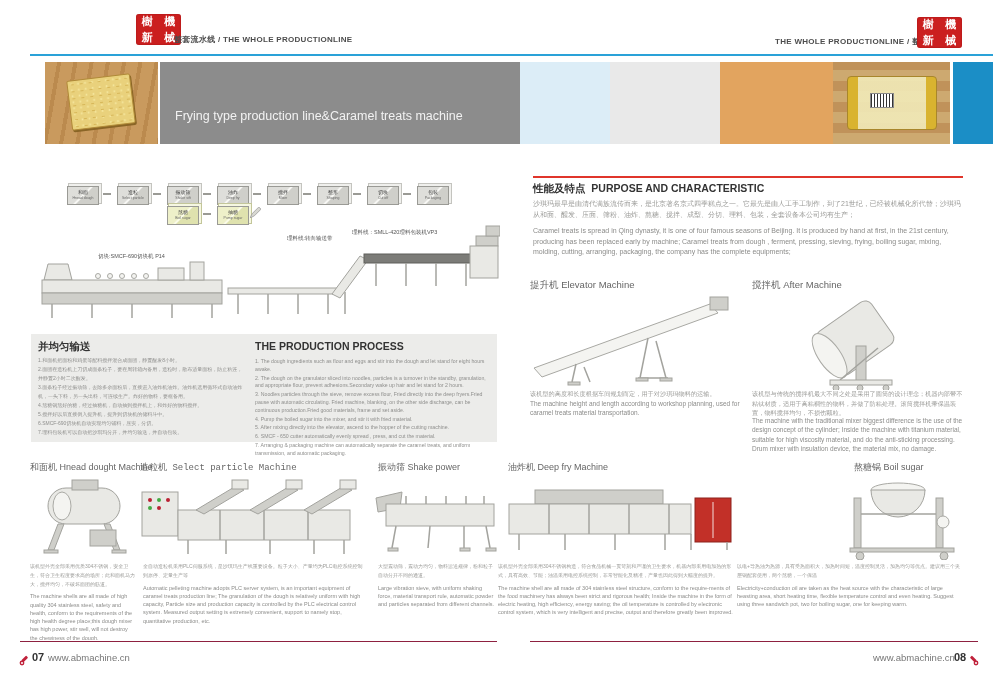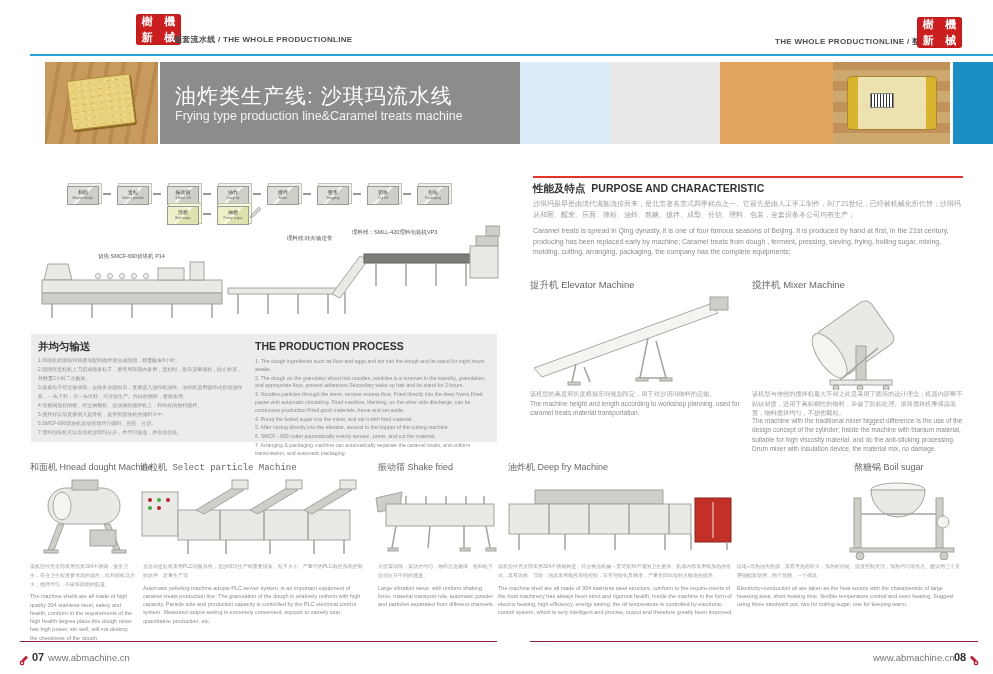--- a/index.html
+++ b/index.html
@@ -109,21 +109,20 @@
     <span>機</span>
     <span>新</span>
     <span>械</span>
   </div>
   <div class="abs blueline"></div>
 
   <div class="abs banner-block" id="photo1">
     <div class="treat"></div>
   </div>
   <div class="abs banner-block" id="banner-gray">
-    <div class="banner-title-zh">油炸类生产线: 沙琪玛流水线</div>
     <div class="banner-title-en">Frying type production line&amp;Caramel treats machine</div>
   </div>
   <div class="abs banner-block" id="block-lblue"></div>
   <div class="abs banner-block" id="block-lgray"></div>
   <div class="abs banner-block" id="photo2"></div>
   <div class="abs banner-block" id="photo3">
     <div class="package">
       <div class="barcode"></div>
     </div>
   </div>
@@ -272,41 +271,41 @@
           <line x1="56" y1="75" x2="62" y2="90"></line>
         </g>
       <rect x="108" y="86" width="12" height="3" class="f2"></rect>
         <rect x="132" y="86" width="12" height="3" class="f2"></rect>
       <rect x="40" y="90" width="12" height="3" class="f2"></rect>
     </svg>
   </div>
   <div class="mach-zh" style="left:530px;top:389px;width:218px;">该机型的高度和长度根据车间规划而定，用于对沙琪玛物料的运输。</div>
   <div class="mach-en" style="left:530px;top:399px;width:215px;">The machine height and length according to workshop planning, used for caramel treats material transportation.</div>
 
-  <div class="mach-name" style="left:752px;top:279px;">搅拌机 Mixer Machine</div>
+  <div class="mach-name" style="left:752px;top:279px;">搅拌机 After Machine</div>
   <div class="abs" style="left:770px;top:290px;">
     <svg width="185" height="100" viewBox="0 0 185 100">
       <g transform="rotate(-35 85 48)">
         <rect x="52" y="22" width="66" height="52" rx="8" class="f1"></rect>
         <ellipse cx="54" cy="48" rx="11" ry="26" class="f3"></ellipse>
       </g>
       <rect x="86" y="56" width="10" height="36" class="f2"></rect>
       <line x1="70" y1="90" x2="108" y2="58" class="leg"></line>
       <rect x="60" y="90" width="62" height="5" class="f1"></rect>
       <circle cx="66" cy="98" r="3" class="f2"></circle>
         <circle cx="90" cy="98" r="3" class="f2"></circle>
         <circle cx="116" cy="98" r="3" class="f2"></circle>
     </svg>
   </div>
   <div class="mach-zh" style="left:752px;top:389px;width:212px;">该机型与传统的搅拌机最大不同之处是采用了圆筒的设计理念；机器内部带不粘钛材质，适用于高粘稠性的物料，并做了防粘处理。滚筒搅拌机带保温装置，物料搅拌均匀，不损伤颗粒。</div>
   <div class="mach-en" style="left:752px;top:416px;width:212px;">The machine with the traditional mixer biggest difference is the use of the design concept of the cylinder; Inside the machine with titanium material, suitable for high viscosity material, and do the anti-sticking processing. Drum mixer with insulation device, the material mix, no damage.</div>
 
   <div class="mach-name" style="left:30px;top:461px;font-size:9px;">和面机 Hnead dought Machine</div>
   <div class="mach-name" style="left:140px;top:461px;font-size:9px;font-family:Liberation Mono, monospace;">造粒机 Select particle Machine</div>
-  <div class="mach-name" style="left:378px;top:461px;font-size:9px;">振动筛 Shake fried</div>
+  <div class="mach-name" style="left:378px;top:461px;font-size:9px;">振动筛 Shake power</div>
   <div class="mach-name" style="left:508px;top:461px;font-size:9px;">油炸机 Deep fry Machine</div>
   <div class="mach-name" style="left:845px;top:461px;font-size:9px;margin-left:9px;">熬糖锅 Boil sugar</div>
 
   <div class="abs" style="left:38px;top:476px;">
     <svg width="95" height="82" viewBox="0 0 95 82">
       <rect x="10" y="12" width="72" height="36" rx="18" class="f1"></rect>
       <ellipse cx="24" cy="30" rx="9" ry="14" class="f3"></ellipse>
       <rect x="34" y="4" width="26" height="10" class="f2"></rect>
       <polygon points="20,48 10,74 16,74 26,48" class="f2"></polygon>
       <polygon points="72,48 82,74 76,74 66,48" class="f2"></polygon>

